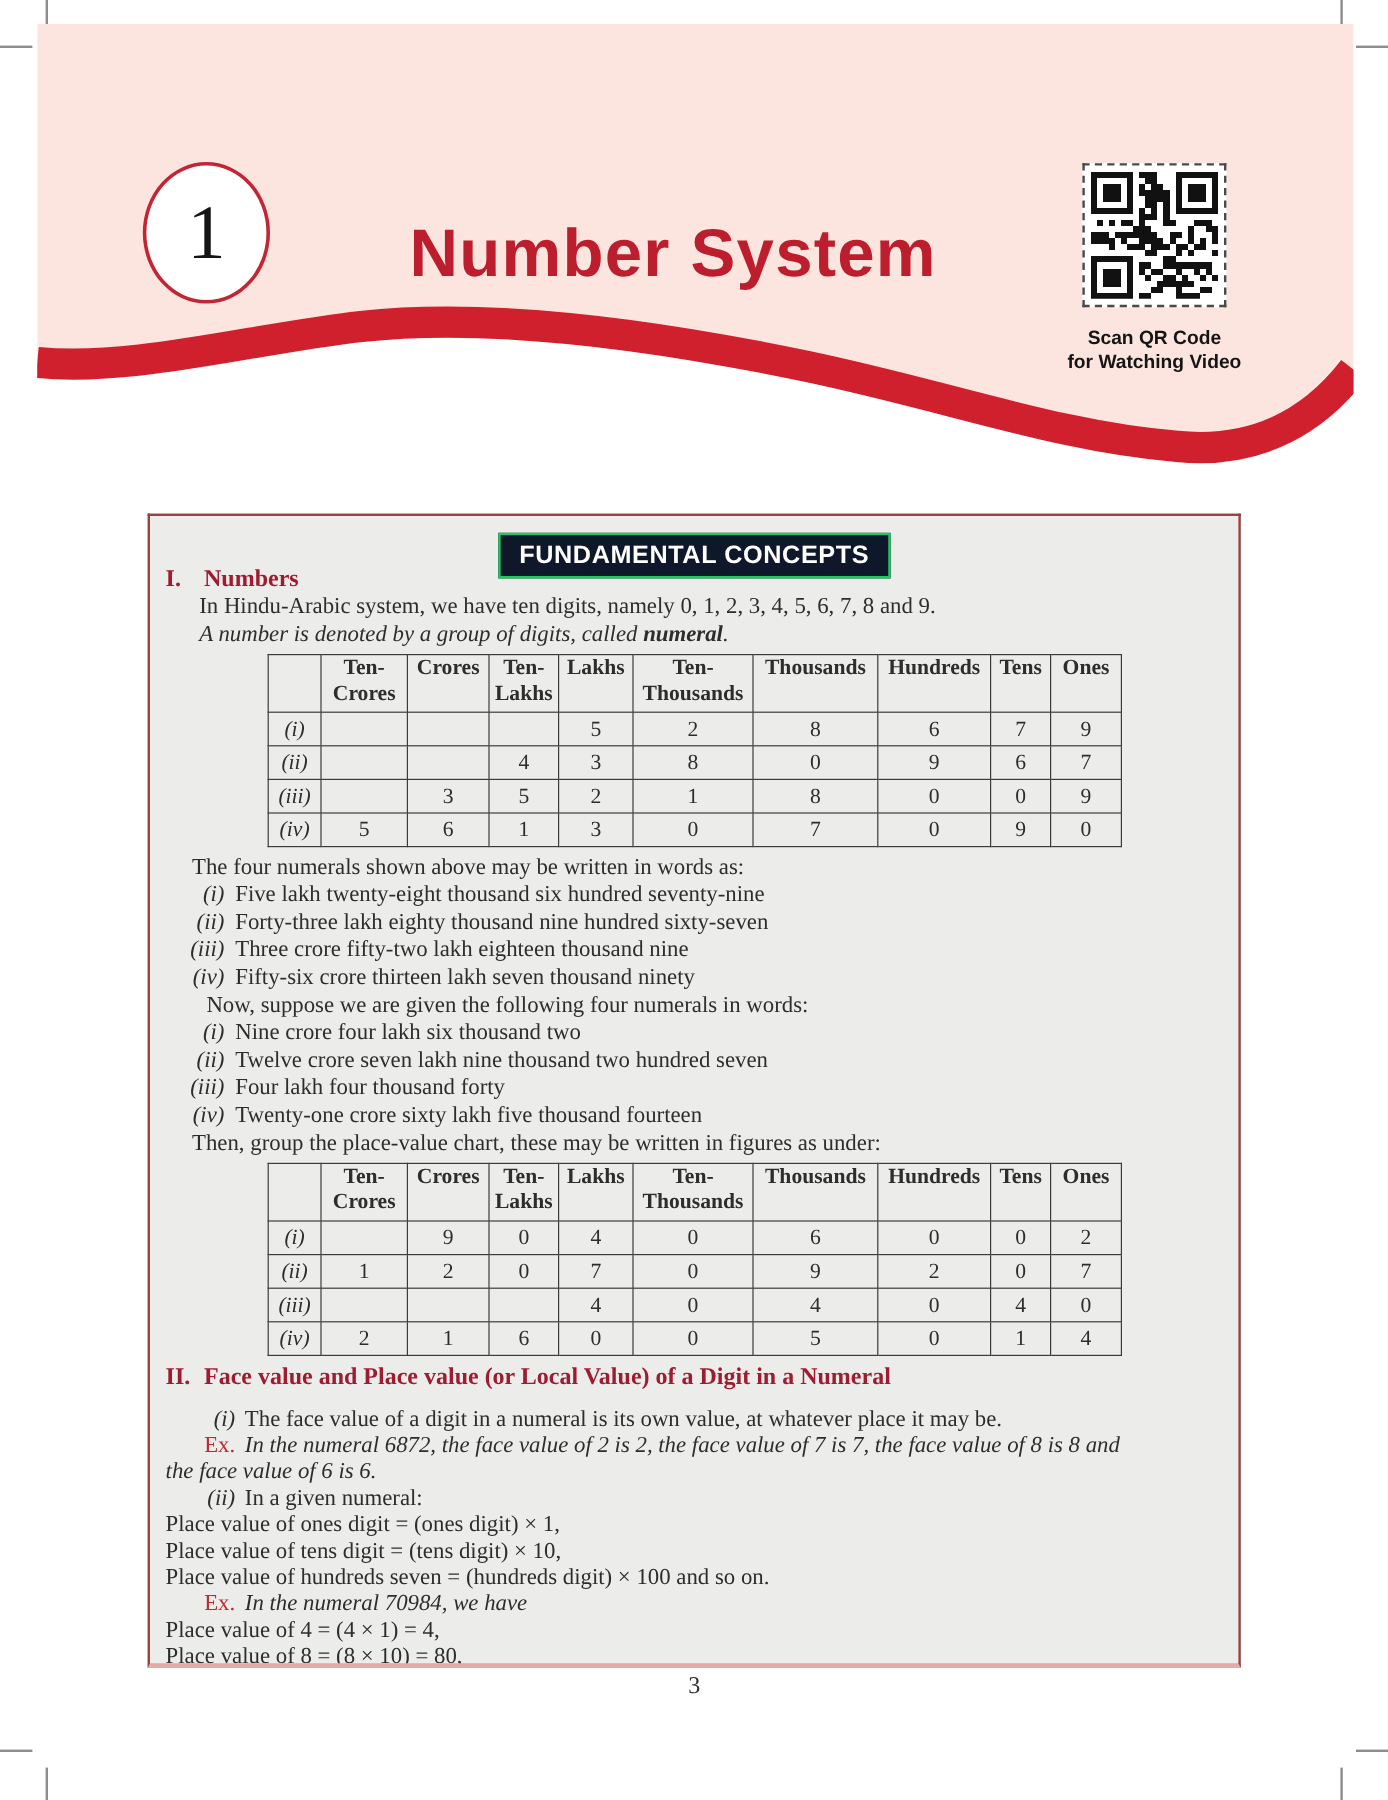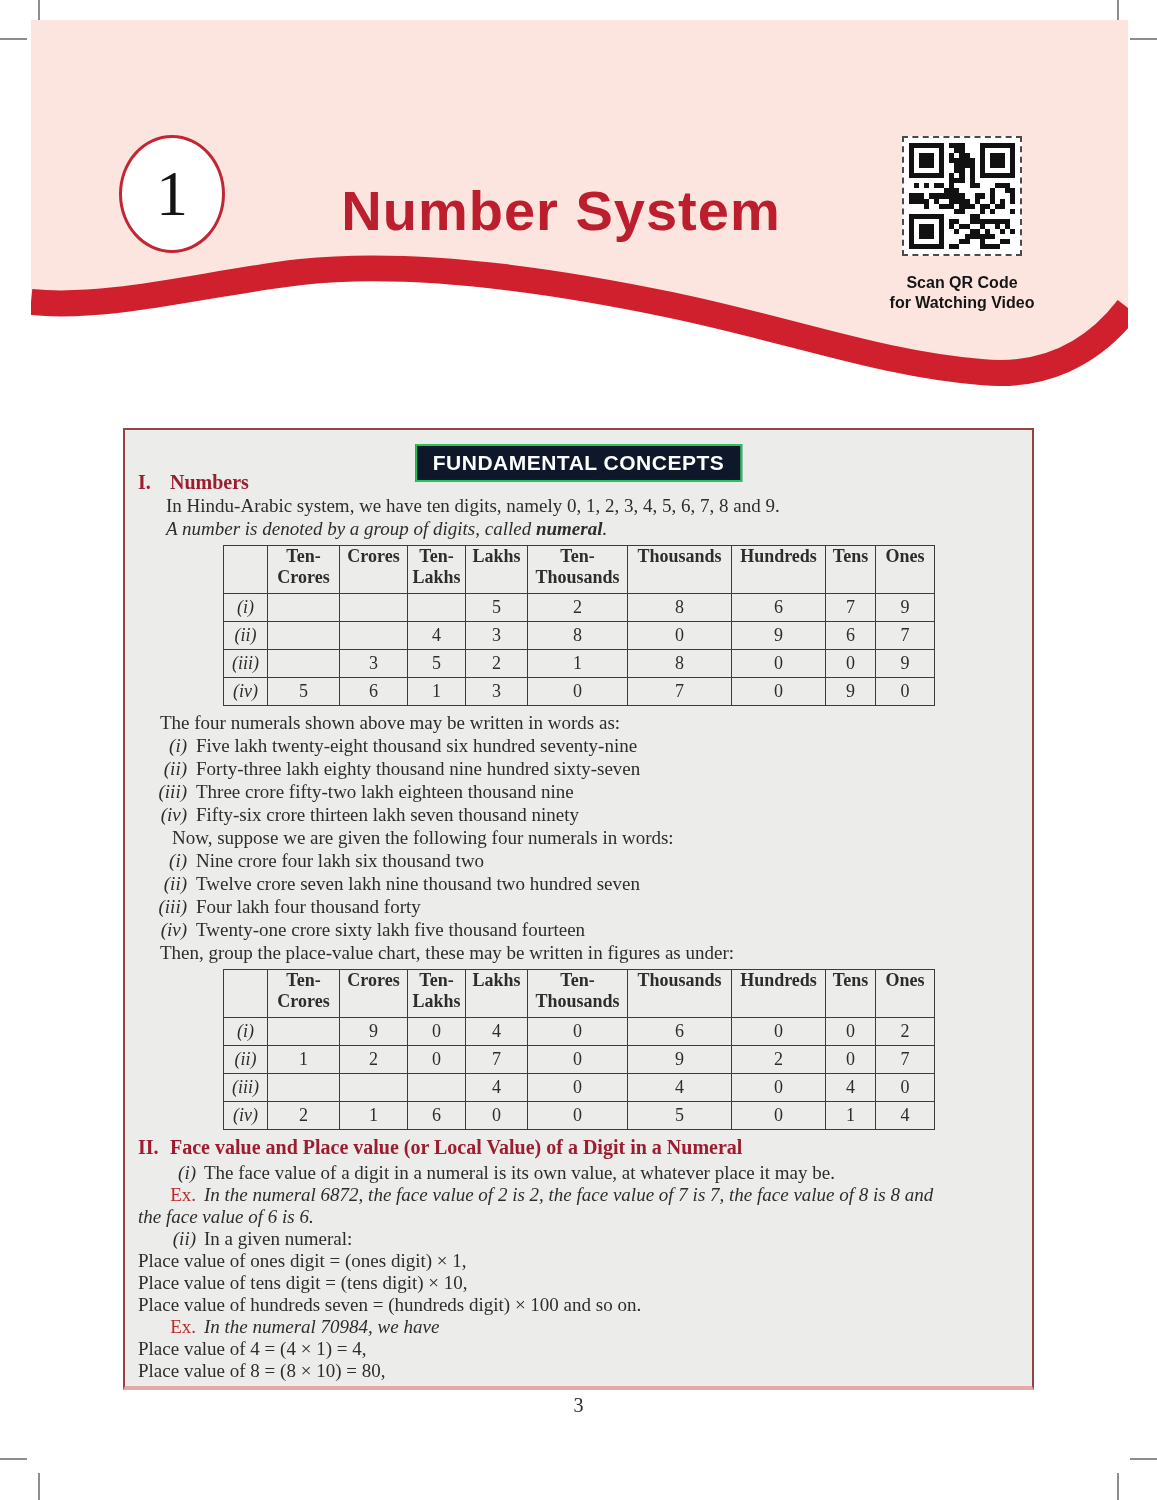--- a/index.html
+++ b/index.html
@@ -44,21 +44,21 @@
   
   .pvt{border-collapse:collapse;table-layout:fixed;width:711px;margin:5px 0 5px 85px;
        font-size:18px;color:#2d2d2d;}
   .pvt th,.pvt td{border:1.5px solid #3c3c3c;text-align:center;padding:1px 2px;overflow:hidden;}
   .pvt th{font-weight:bold;vertical-align:top;line-height:21px;padding-top:0;height:48px;box-sizing:border-box;text-align:center;}
   .pvt td{height:25px;}
   .pvt .rl{font-style:italic;}
 
   
   .sec2{line-height:22px;margin-top:2px;}
-  .sec2 .sechead{margin-bottom:3px;}
+  .sec2 .sechead{margin-bottom:13px;}
   .row2{display:flex;}
   .row2 .lbl2{flex:0 0 66px;text-align:right;padding-right:8px;box-sizing:border-box;font-style:italic;}
   .row2 .exlbl{font-style:normal;font-weight:normal;color:#bf2b2b;}
   .row2 .txt{flex:1 1 auto;}
   .nowrap{white-space:nowrap;}
   .pvline{}
 
   .pageno{position:absolute;left:0;top:1394px;width:1157px;text-align:center;font-size:20px;color:#2d2d2d;}
 </style>
 </head>

